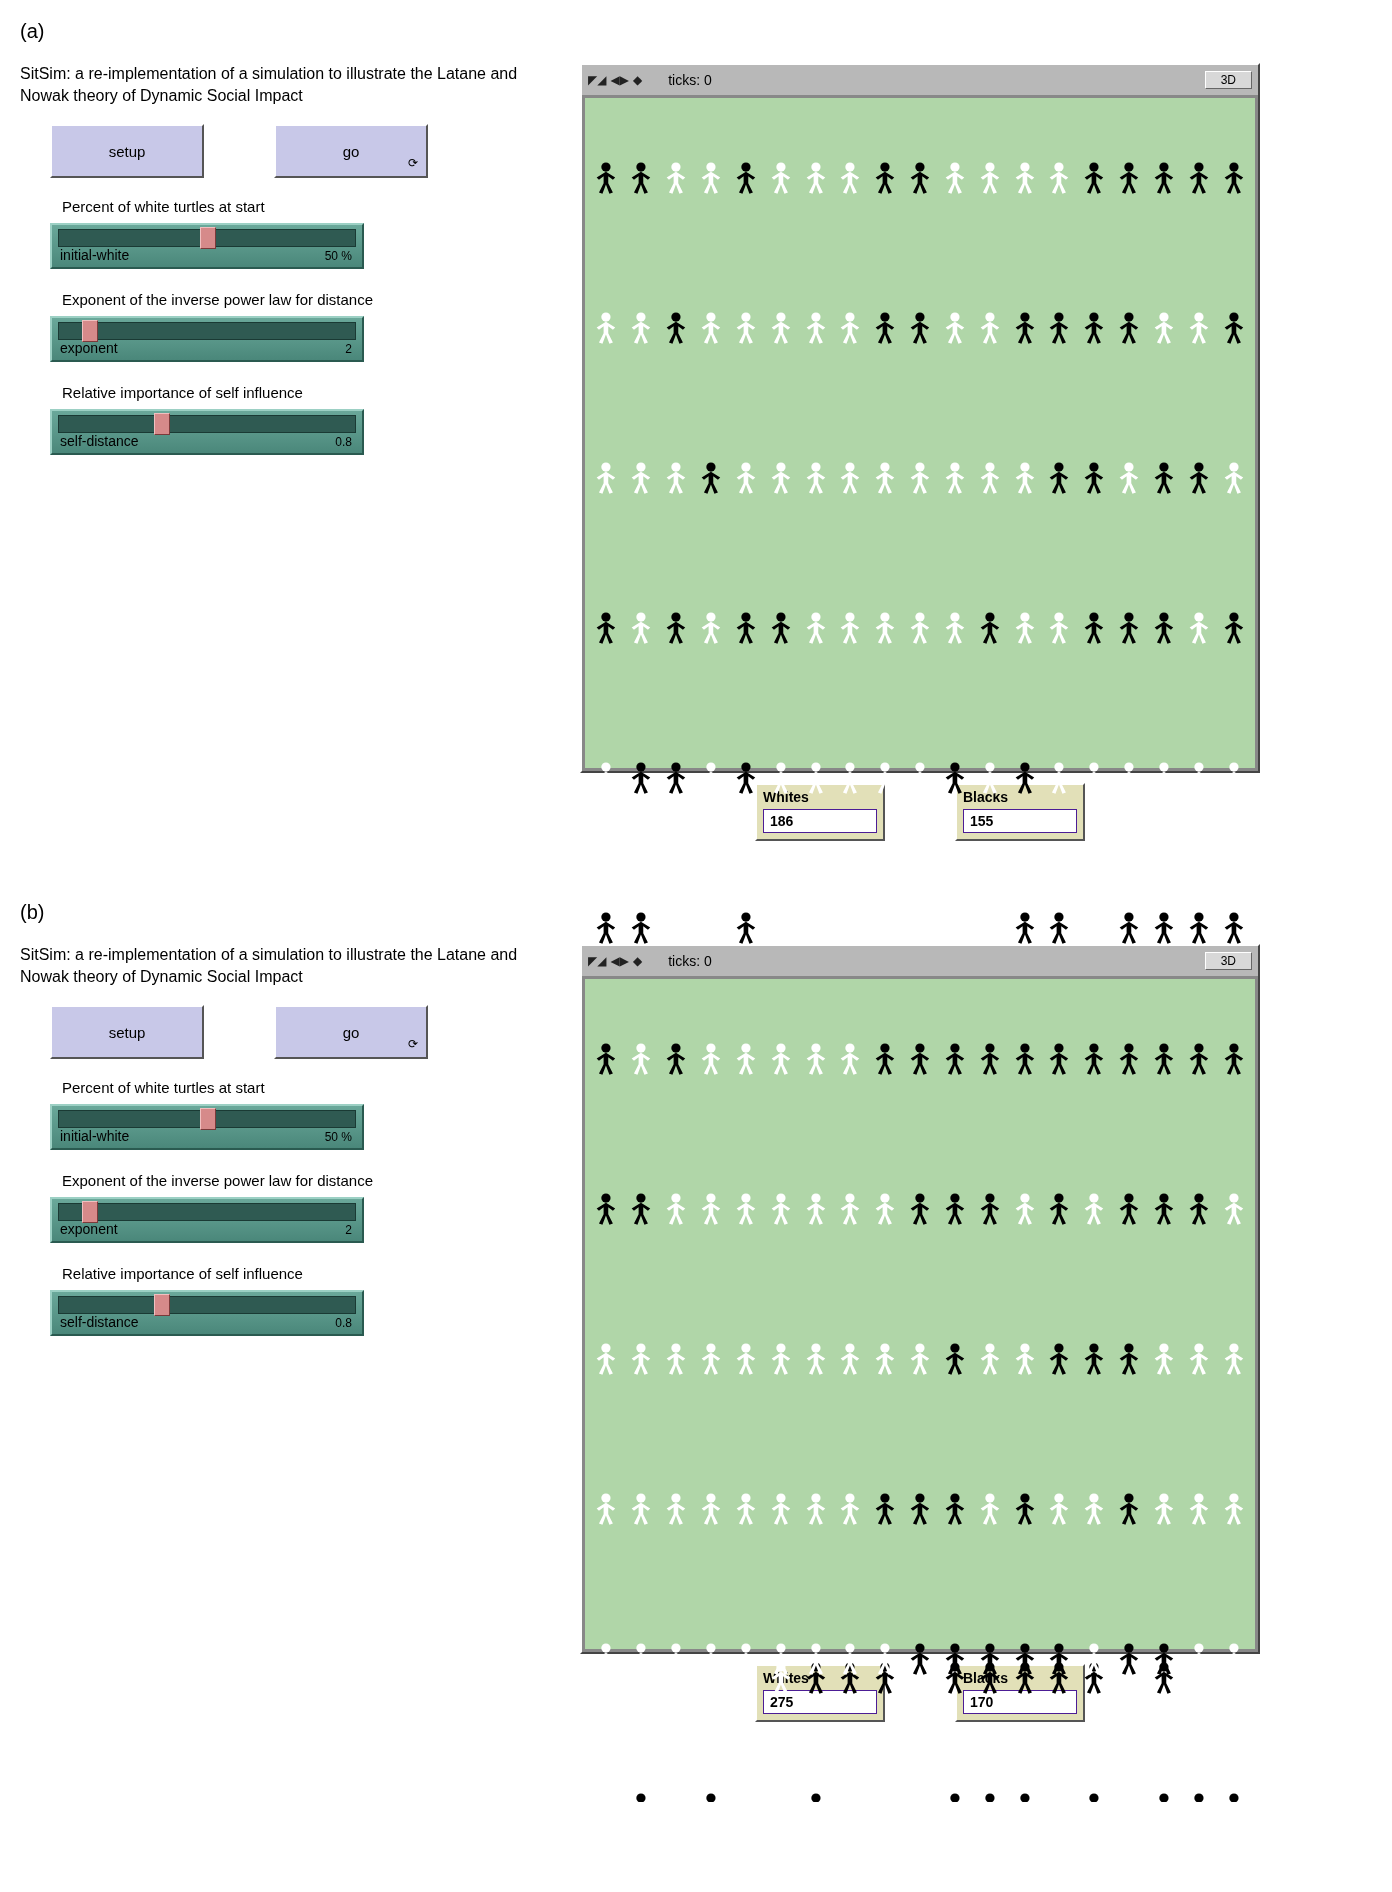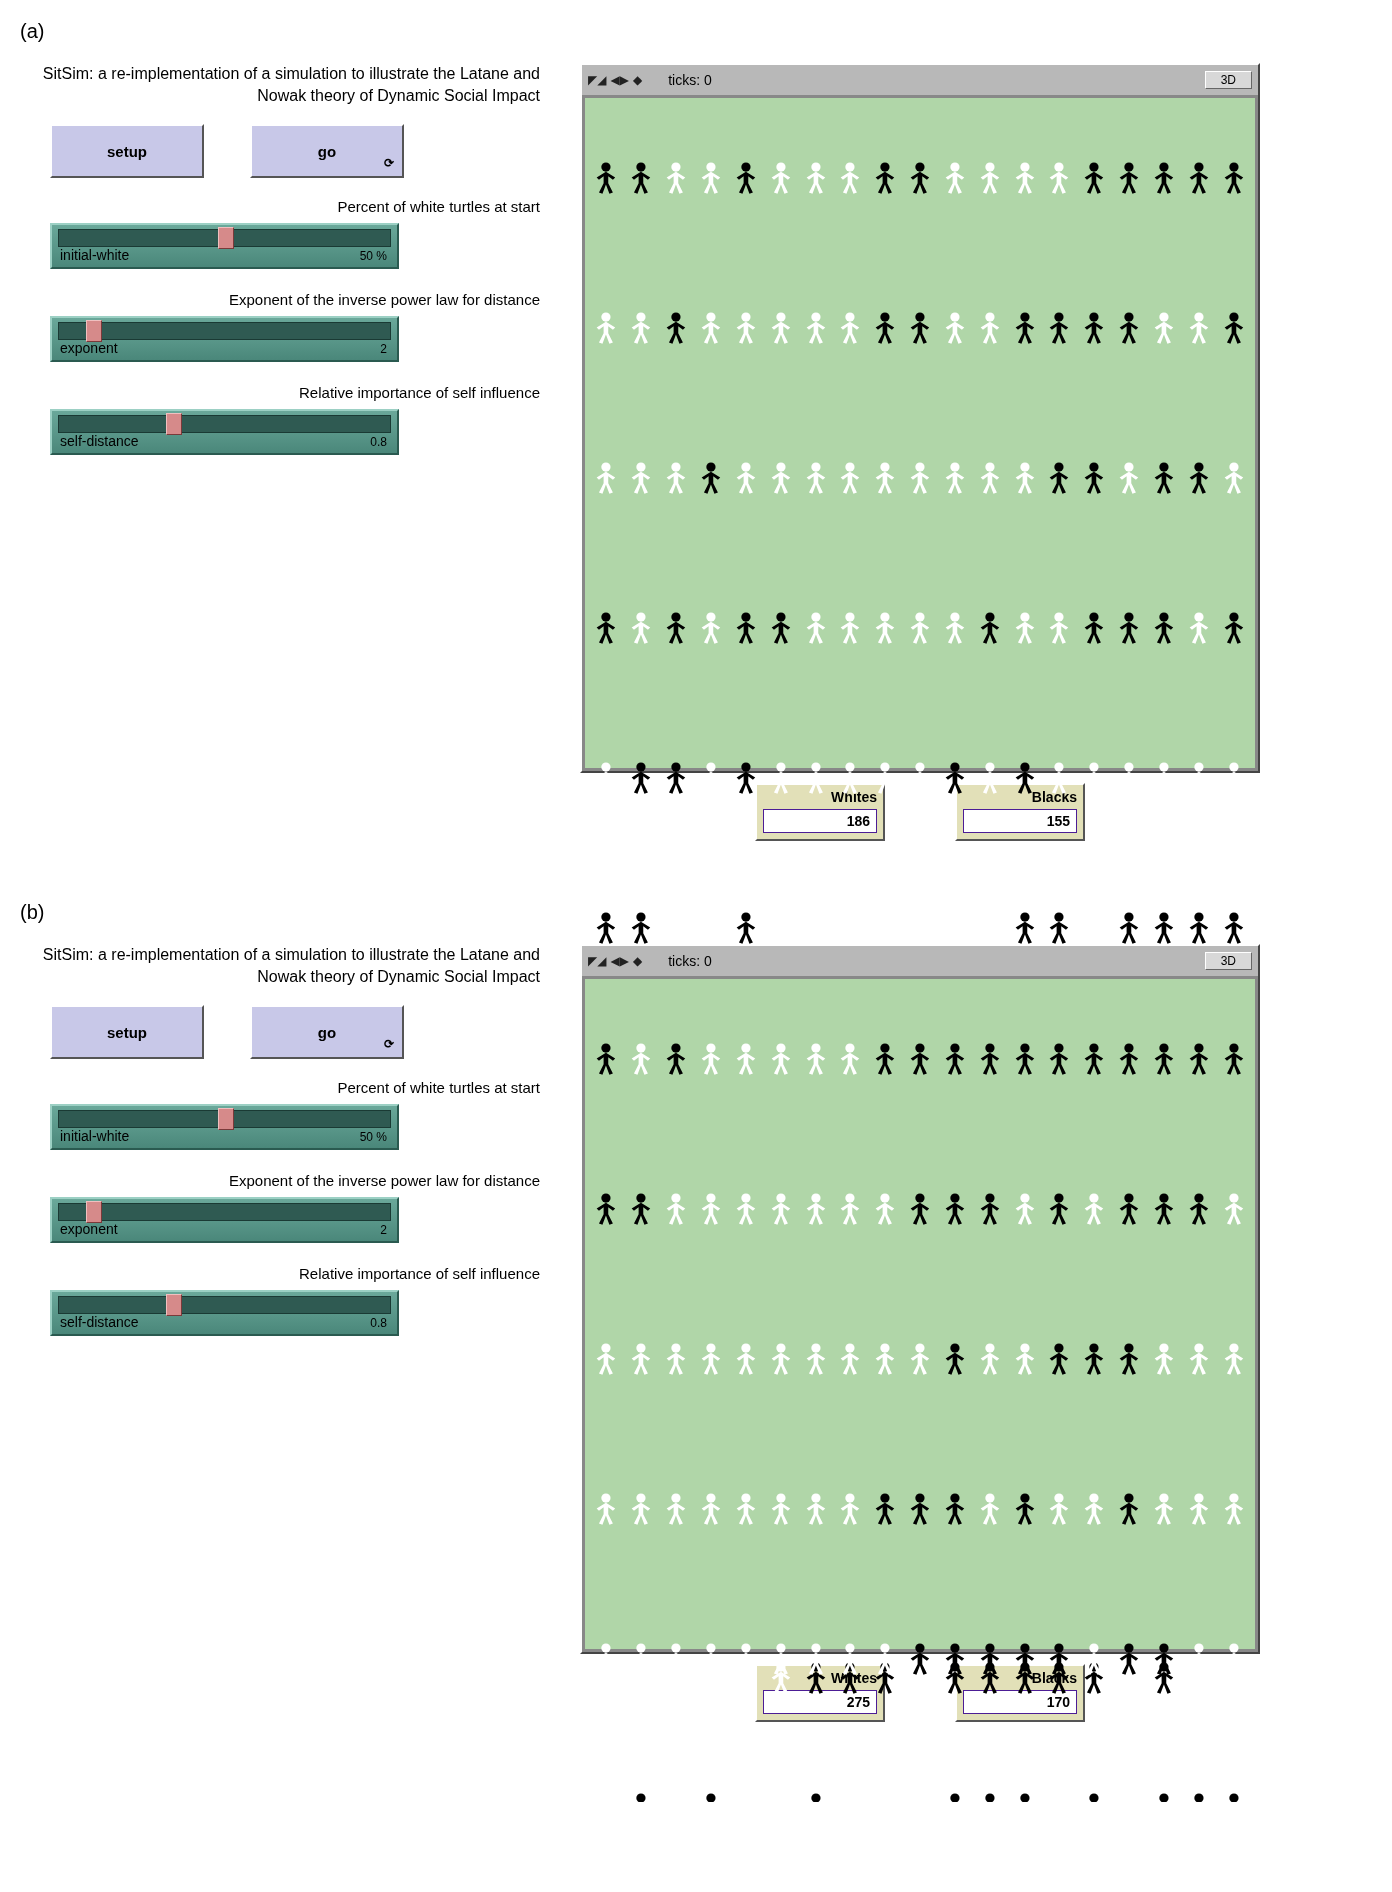--- a/index.html
+++ b/index.html
@@ -9,40 +9,38 @@
     font-family: Verdana, Geneva, sans-serif;
     font-size: 14px;
     width: 1392px;
     box-sizing: border-box;
   }
   .panel-pair {
     display: flex;
     gap: 40px;
     margin-bottom: 60px;
     align-items: flex-start;
-    text-align: right;
   }
   .subfig-label {
     font-size: 20px;
     margin-bottom: 20px;
   }
   .left-col {
     width: 520px;
     flex-shrink: 0;
   }
   .desc {
     font-size: 16px;
     line-height: 1.35;
     margin-bottom: 18px;
   }
   .btn-row {
     display: flex;
-    gap: 46px;
+    gap: 70px;
     margin: 0 0 20px 30px;
-    font-weight: bold;
   }
   .nl-button {
     width: 150px;
     height: 50px;
     background: #c8c8e8;
     border: 2px solid #888;
     border-top-color: #fff;
     border-left-color: #fff;
     border-bottom-color: #555;
     border-right-color: #555;
@@ -61,21 +59,21 @@
   }
   .slider-group {
     margin: 0 0 22px 30px;
   }
   .slider-caption {
     font-size: 15px;
     margin-bottom: 8px;
     margin-left: 12px;
   }
   .nl-slider {
-    width: 349px;
+    width: 314px;
     height: 46px;
     background: linear-gradient(#6aa89a, #4a877a);
     border: 2px solid #2a5a50;
     border-top-color: #9cd0c4;
     border-left-color: #9cd0c4;
     position: relative;
     box-sizing: border-box;
     padding-left: 6px;
   }
   .nl-slider .track {

